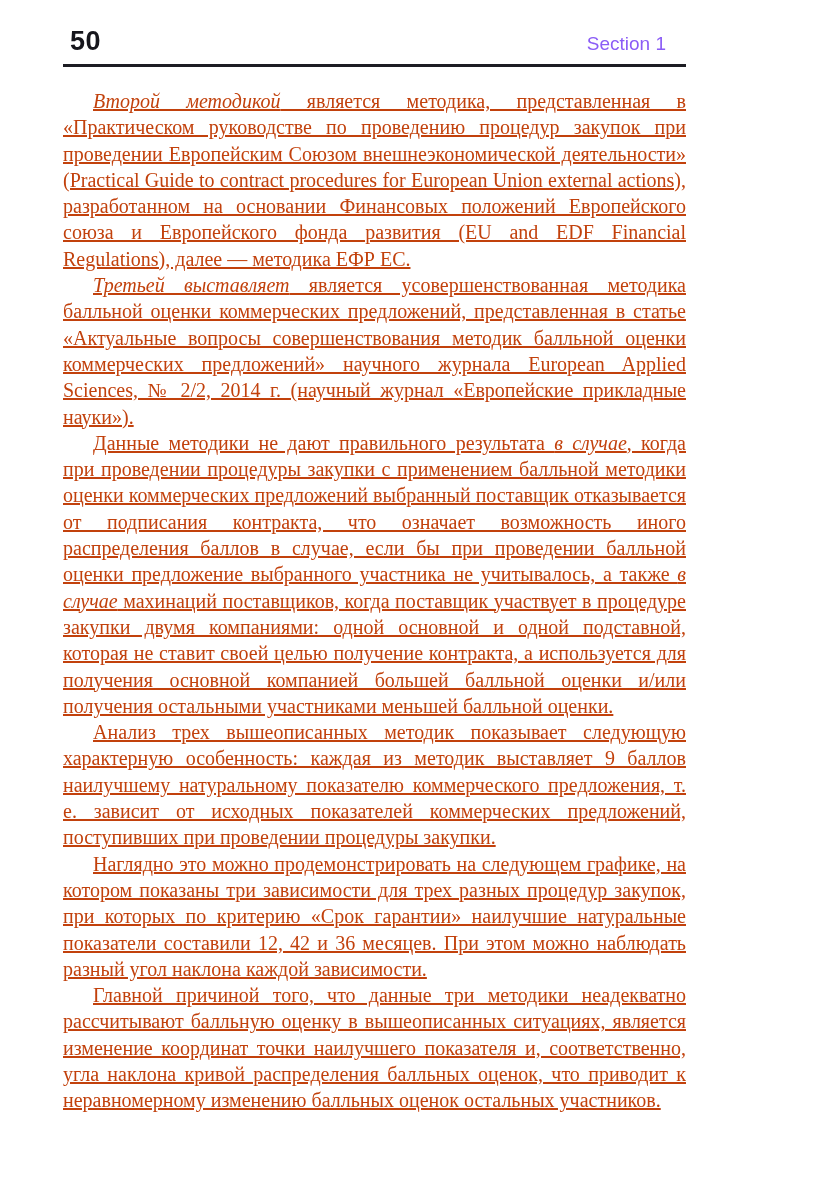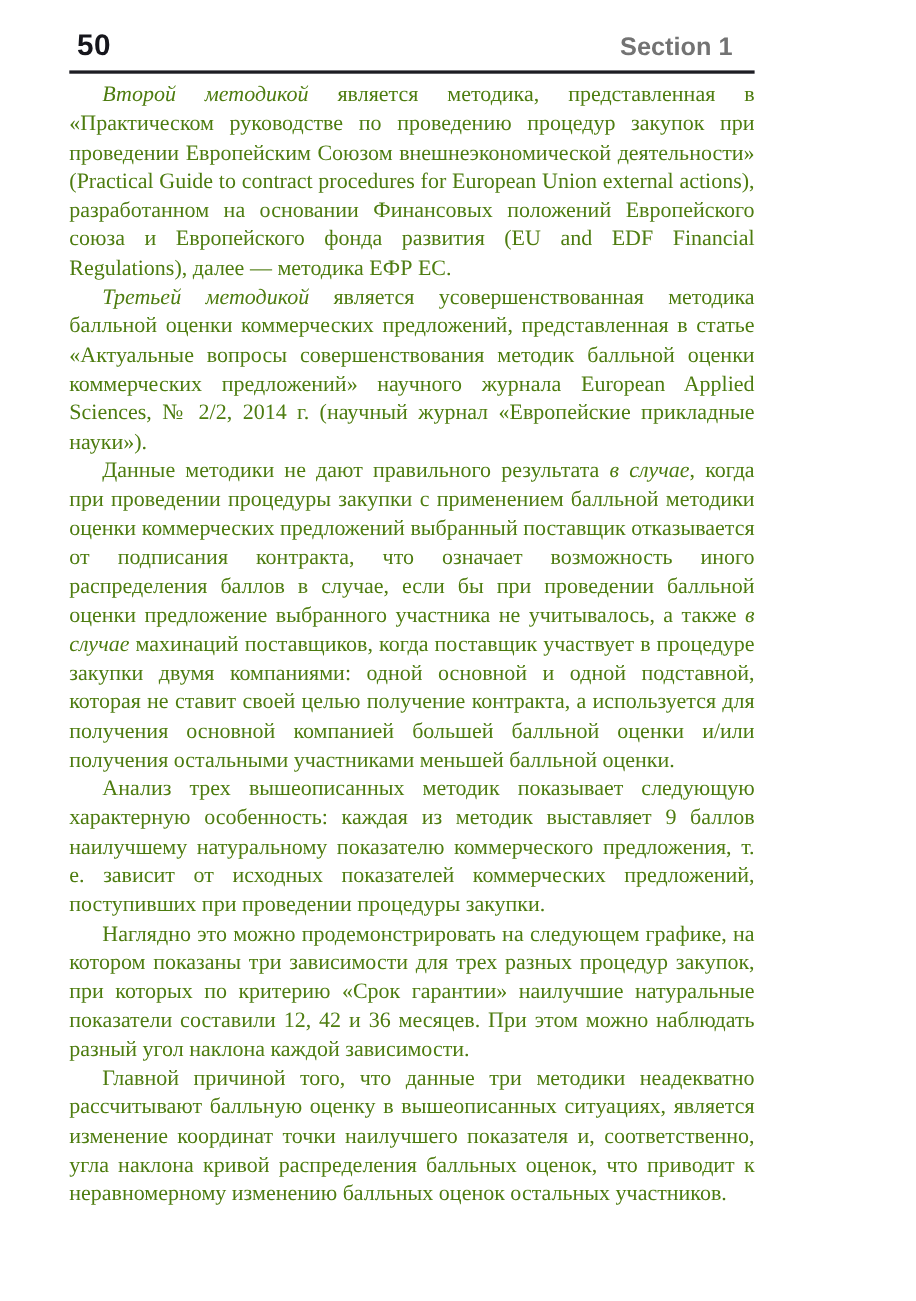--- a/index.html
+++ b/index.html
@@ -27,50 +27,51 @@
     font-family: "Liberation Sans", "DejaVu Sans", sans-serif;
   }
   .page-number {
     font-size: 27px;
     font-weight: bold;
     letter-spacing: 0.5px;
     padding-left: 7px;
     color: #16161c;
   }
   .section-label {
-    font-size: 23px;
-    font-weight: 700;
+    font-size: 19px;
+    font-weight: 400;
     padding-right: 20px;
-    color: #737373;
+    color: #8b5cf6;
   }
   .page-body {
-    margin: 6px 62px 0 63px;
+    margin: 21px 62px 0 63px;
     font-size: 20px;
     line-height: 26.3px;
     text-align: justify;
-    color: #4d7c0f;
+    color: #c2410c;
+    text-decoration: underline;
   }
   .page-body p.para {
     margin: 0;
     padding: 0;
     text-indent: 30px;
   }
   .page-body em {
     font-style: italic;
   }
 </style>
 </head>
 <body>
 
 <div class="page">
   <div class="page-header">
     <span class="page-number">50</span>
     <span class="section-label">Section 1</span>
   </div>
   <div class="page-body">
       <p class="para"><em>Второй методикой</em><span> является методика, представленная в «Практическом руководстве по проведению процедур закупок при проведении Европейским Союзом внешнеэкономической деятельности» (Practical Guide to contract procedures for European Union external actions), разработанном на основании Финансовых положений Европейского союза и Европейского фонда развития (EU and EDF Financial Regulations), далее — методика ЕФР ЕС.</span></p>
-      <p class="para"><em>Третьей методикой</em><span> является усовершенствованная методика балльной оценки коммерческих предложений, представленная в статье «Актуальные вопросы совершенствования методик балльной оценки коммерческих предложений» научного журнала European Applied Sciences, № 2/2, 2014 г. (научный журнал «Европейские прикладные науки»).</span></p>
+      <p class="para"><em>Третьей выставляет</em><span> является усовершенствованная методика балльной оценки коммерческих предложений, представленная в статье «Актуальные вопросы совершенствования методик балльной оценки коммерческих предложений» научного журнала European Applied Sciences, № 2/2, 2014 г. (научный журнал «Европейские прикладные науки»).</span></p>
       <p class="para"><span>Данные методики не дают правильного результата </span><em>в случае</em><span>, когда при проведении процедуры закупки с применением балльной методики оценки коммерческих предложений выбранный поставщик отказывается от подписания контракта, что означает возможность иного распределения баллов в случае, если бы при проведении балльной оценки предложение выбранного участника не учитывалось, а также </span><em>в случае</em><span> махинаций поставщиков, когда поставщик участвует в процедуре закупки двумя компаниями: одной основной и одной подставной, которая не ставит своей целью получение контракта, а используется для получения основной компанией большей балльной оценки и/или получения остальными участниками меньшей балльной оценки.</span></p>
       <p class="para"><span>Анализ трех вышеописанных методик показывает следующую характерную особенность: каждая из методик выставляет 9 баллов наилучшему натуральному показателю коммерческого предложения, т. е. зависит от исходных показателей коммерческих предложений, поступивших при проведении процедуры закупки.</span></p>
       <p class="para"><span>Наглядно это можно продемонстрировать на следующем графике, на котором показаны три зависимости для трех разных процедур закупок, при которых по критерию «Срок гарантии» наилучшие натуральные показатели составили 12, 42 и 36 месяцев. При этом можно наблюдать разный угол наклона каждой зависимости.</span></p>
       <p class="para"><span>Главной причиной того, что данные три методики неадекватно рассчитывают балльную оценку в вышеописанных ситуациях, является изменение координат точки наилучшего показателя и, соответственно, угла наклона кривой распределения балльных оценок, что приводит к неравномерному изменению балльных оценок остальных участников.</span></p>
     </div>
 </div>
 
 </body></html>

